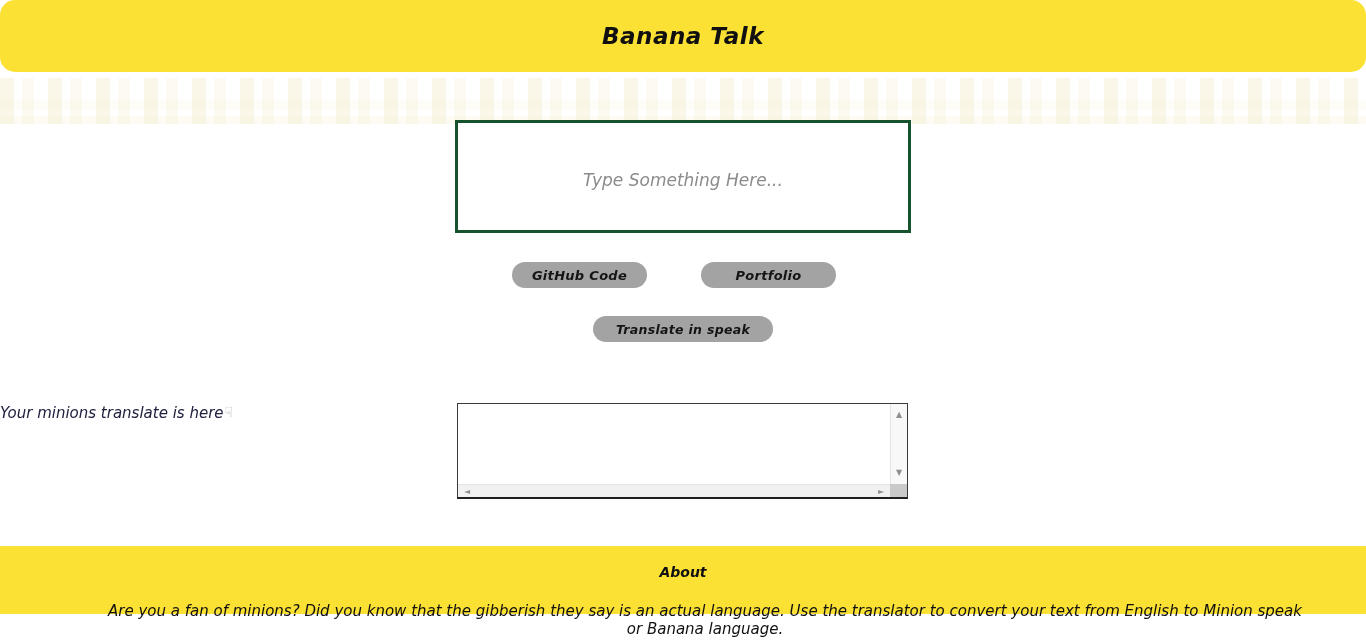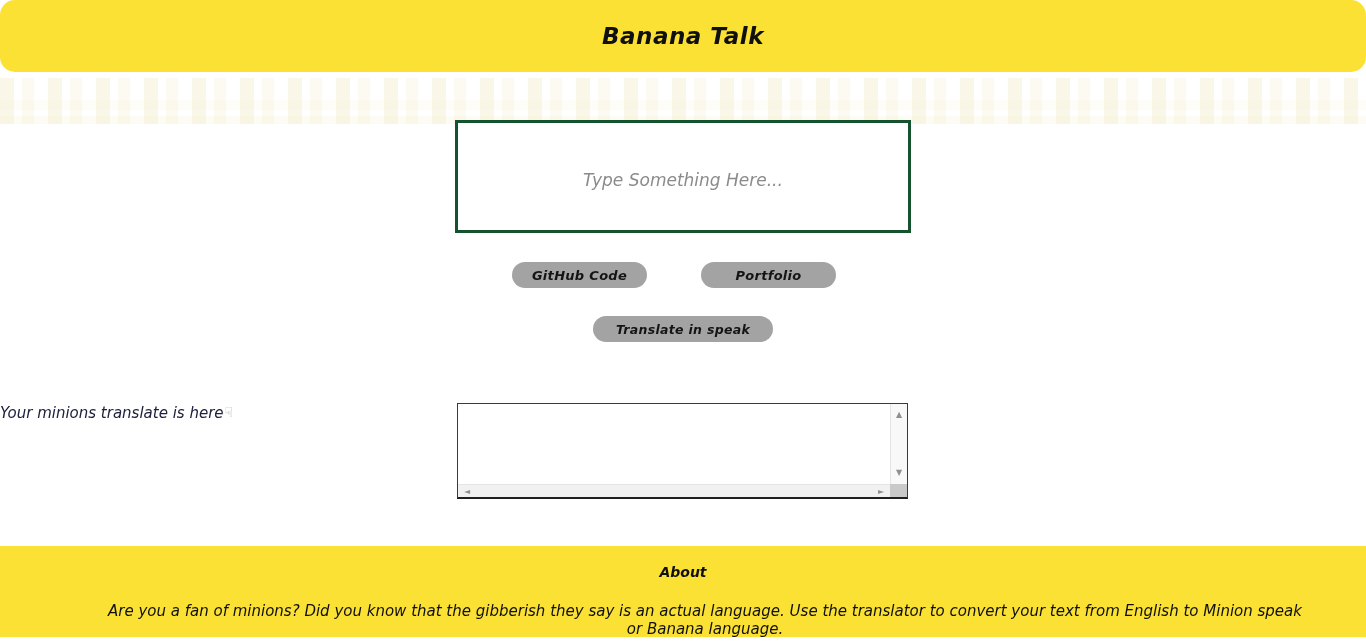--- a/index.html
+++ b/index.html
@@ -153,21 +153,21 @@
   .arr-up    { top: 7px;  left: 3px; }
   .arr-down  { bottom: 7px; left: 3px; }
   .arr-left  { left: 4px;  top: 3px; }
   .arr-right { right: 4px; top: 3px; }
 
   
   .app-footer {
     position: absolute;
     left: 0; right: 0;
     top: 546px;
-    height: 91px;
+    height: 68px;
     background: #FCE135;
     text-align: center;
   }
   .about-heading {
     padding-top: 18px;
     font-size: 14px;
     font-weight: 700;
     font-style: italic;
     color: #101010;
   }

